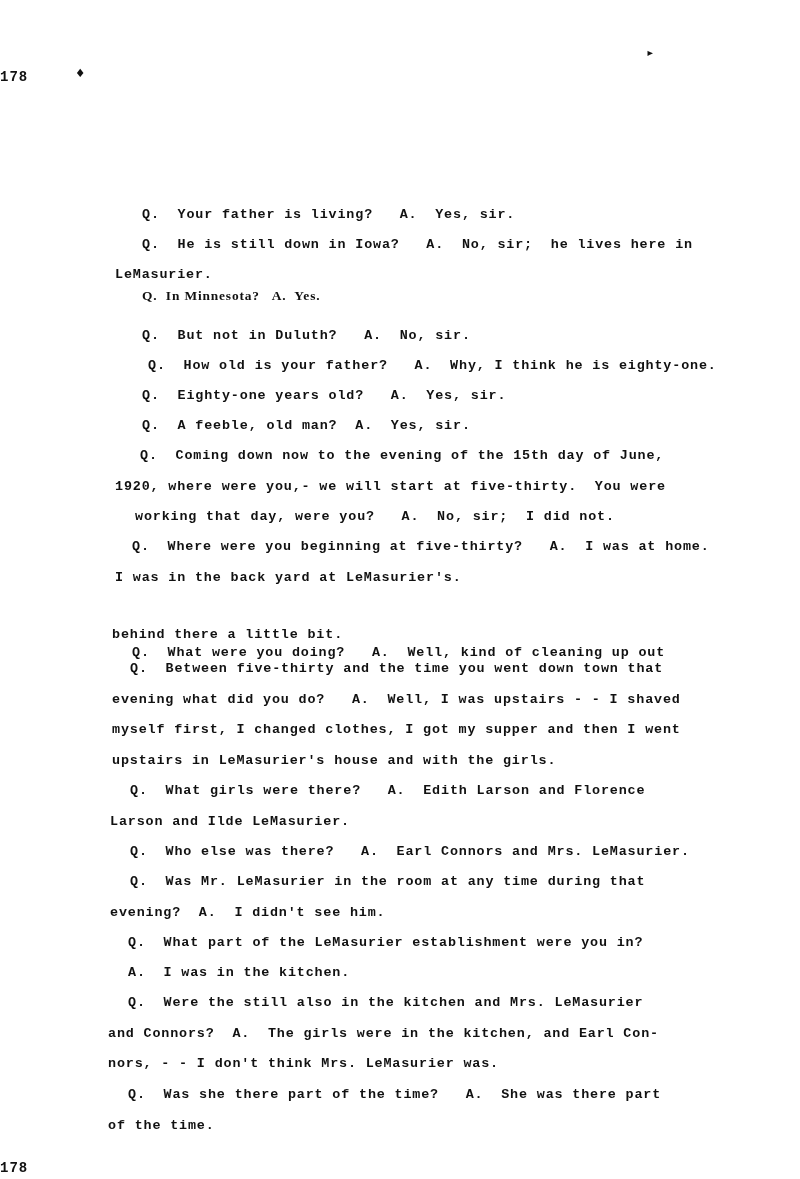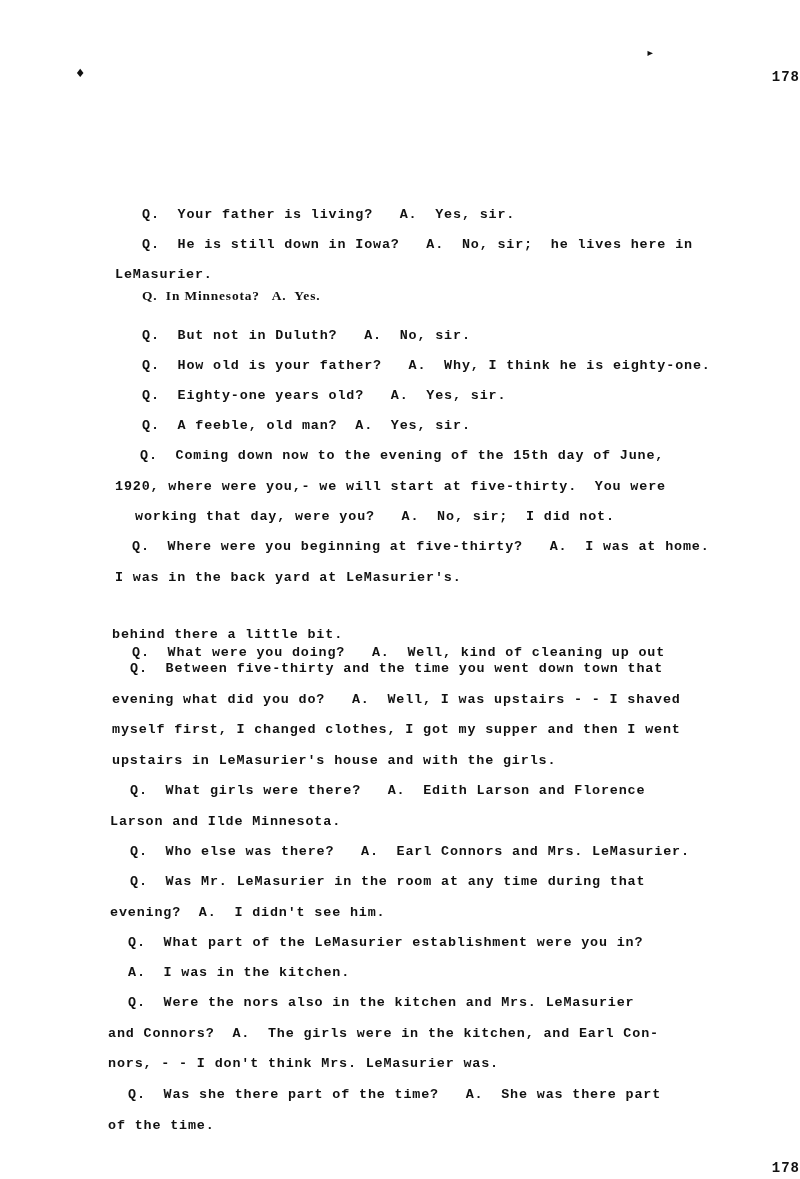--- a/index.html
+++ b/index.html
@@ -25,21 +25,21 @@
     .mark {
       position: absolute;
       font-size: 14px;
       color: #111;
       line-height: 1;
     }
     .page-number {
       position: absolute;
       width: 800px;
       left: 0;
-      text-align: right;
+      text-align: left;
       font-size: 14px;
       font-weight: bold;
       letter-spacing: 1px;
     }
     .line {
       position: absolute;
       white-space: pre;
       font-size: 13.4px;
       font-weight: bold;
       letter-spacing: 0.85px;
@@ -54,42 +54,42 @@
   <span class="mark" style="left:646px; top:46px;">▸</span>
 
   <div class="page-number" style="top:69px;">178</div>
 
   <div id="lines-container">
       <div class="line" style="left: 142px; top: 207px;">Q.  Your father is living?   A.  Yes, sir.</div>
       <div class="line" style="left: 142px; top: 237px;">Q.  He is still down in Iowa?   A.  No, sir;  he lives here in</div>
       <div class="line" style="left: 115px; top: 267px;">LeMasurier.</div>
       <div class="line" style="left: 142px; top: 288px; font-family: Liberation Serif, serif;">Q.  In Minnesota?   A.  Yes.</div>
       <div class="line" style="left: 142px; top: 328px;">Q.  But not in Duluth?   A.  No, sir.</div>
-      <div class="line" style="left: 142px; top: 358px;">Q.  How old is your father?   A.  Why, I think he is eighty-one.</div>
+      <div class="line" style="left: 148px; top: 358px;">Q.  How old is your father?   A.  Why, I think he is eighty-one.</div>
       <div class="line" style="left: 142px; top: 388px;">Q.  Eighty-one years old?   A.  Yes, sir.</div>
       <div class="line" style="left: 142px; top: 418px;">Q.  A feeble, old man?  A.  Yes, sir.</div>
       <div class="line" style="left: 140px; top: 448px;">Q.  Coming down now to the evening of the 15th day of June,</div>
       <div class="line" style="left: 115px; top: 479px;">1920, where were you,- we will start at five-thirty.  You were</div>
       <div class="line" style="left: 115px; top: 509px; margin-left: 20px;">working that day, were you?   A.  No, sir;  I did not.</div>
       <div class="line" style="left: 132px; top: 539px;">Q.  Where were you beginning at five-thirty?   A.  I was at home.</div>
       <div class="line" style="left: 115px; top: 570px;">I was in the back yard at LeMasurier's.</div>
       <div class="line" style="left: 132px; top: 600px; margin-top: 45px;">Q.  What were you doing?   A.  Well, kind of cleaning up out</div>
       <div class="line" style="left: 112px; top: 607px; margin-top: 20px;">behind there a little bit.</div>
       <div class="line" style="left: 130px; top: 661px;">Q.  Between five-thirty and the time you went down town that</div>
       <div class="line" style="left: 112px; top: 692px;">evening what did you do?   A.  Well, I was upstairs - - I shaved</div>
       <div class="line" style="left: 112px; top: 722px;">myself first, I changed clothes, I got my supper and then I went</div>
       <div class="line" style="left: 112px; top: 753px;">upstairs in LeMasurier's house and with the girls.</div>
       <div class="line" style="left: 130px; top: 783px;">Q.  What girls were there?   A.  Edith Larson and Florence</div>
-      <div class="line" style="left: 110px; top: 814px;">Larson and Ilde Minnesota.</div>
+      <div class="line" style="left: 110px; top: 814px;">Larson and Ilde LeMasurier.</div>
       <div class="line" style="left: 130px; top: 844px;">Q.  Who else was there?   A.  Earl Connors and Mrs. LeMasurier.</div>
       <div class="line" style="left: 130px; top: 874px;">Q.  Was Mr. LeMasurier in the room at any time during that</div>
       <div class="line" style="left: 110px; top: 905px;">evening?  A.  I didn't see him.</div>
       <div class="line" style="left: 128px; top: 935px;">Q.  What part of the LeMasurier establishment were you in?</div>
       <div class="line" style="left: 128px; top: 965px;">A.  I was in the kitchen.</div>
-      <div class="line" style="left: 128px; top: 995px;">Q.  Were the nors also in the kitchen and Mrs. LeMasurier</div>
+      <div class="line" style="left: 128px; top: 995px;">Q.  Were the still also in the kitchen and Mrs. LeMasurier</div>
       <div class="line" style="left: 108px; top: 1026px;">and Connors?  A.  The girls were in the kitchen, and Earl Con-</div>
       <div class="line" style="left: 108px; top: 1056px;">nors, - - I don't think Mrs. LeMasurier was.</div>
       <div class="line" style="left: 128px; top: 1087px;">Q.  Was she there part of the time?   A.  She was there part</div>
       <div class="line" style="left: 108px; top: 1118px;">of the time.</div>
     </div>
 
   <div class="page-number" style="top:1160px;">178</div>
 </div>
 
 </body></html>

